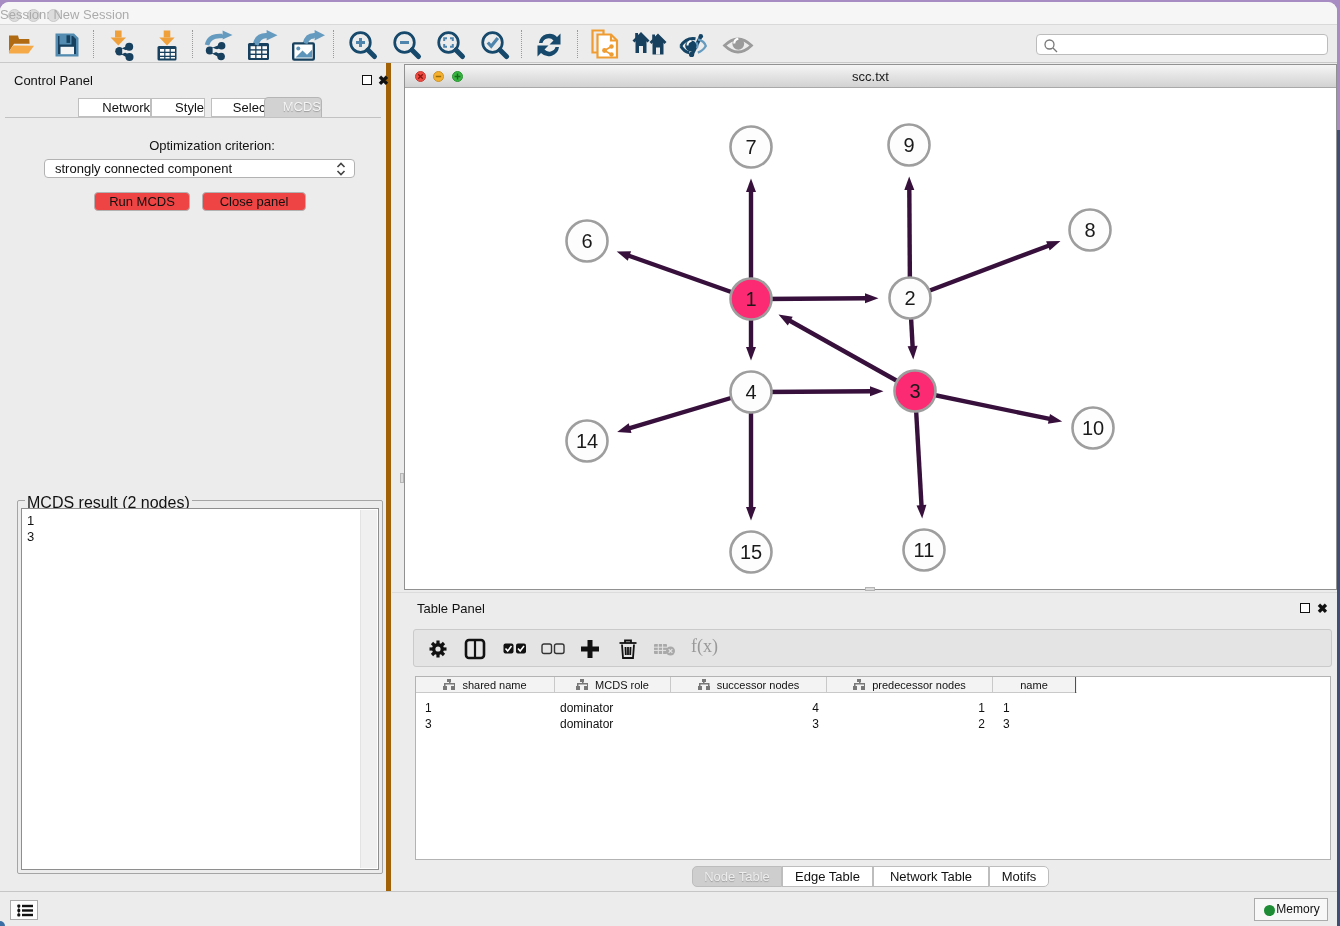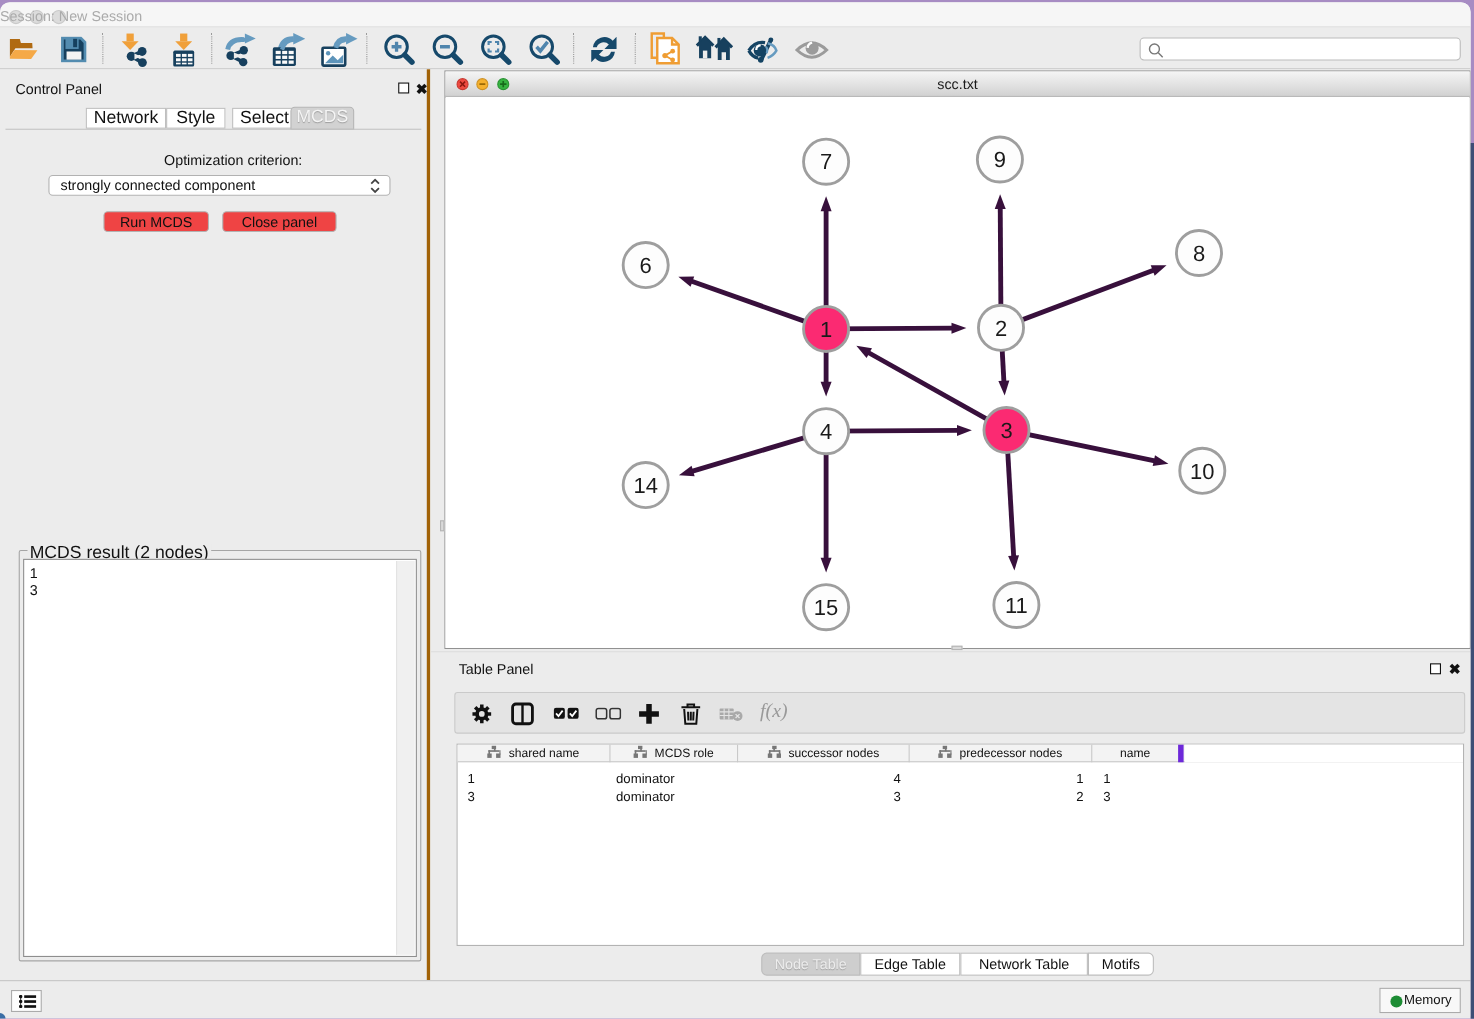--- a/index.html
+++ b/index.html
@@ -7,25 +7,25 @@
 #titlebar{position:absolute;left:0;top:0;width:100%;height:23px;background:#f6f6f6;border-bottom:1px solid #d9d9d9}
 .tl{position:absolute;top:7px;width:13px;height:13px;border-radius:50%;background:#dcdcdc;border:1px solid #c9c9c9}
 #wtitle{position:absolute;top:5px;left:0;width:100%;text-align:left;font-size:13px;color:#ababab}
 #toolbar{position:absolute;left:0;top:23px;width:100%;height:38px;background:#ececec;border-bottom:1px solid #c9c9c9}
 .tsep{position:absolute;top:5px;height:28px;width:0;border-left:1px dotted #9a9a9a}
 .ticon{position:absolute;top:3px}
 #searchbox{position:absolute;left:1036px;top:9px;width:292px;height:21px;background:#fff;border:1px solid #bcbcbc;border-radius:4px}
 #searchbox svg{position:absolute;left:6px;top:3px}
 
 
-#cpanel{position:absolute;left:0;top:61px;width:391px;height:828px;border-right:3px solid #a16207;background:#ececec}
+#cpanel{position:absolute;left:0;top:61px;width:391px;height:828px;border-right:5px solid #a16207;background:#ececec}
 #cpanel .ptitle{position:absolute;left:14px;top:10px;font-size:13px;color:#111}
 .sqicon{position:absolute;width:10px;height:10px;border:1.5px solid #111;background:#fff}
 .xicon{position:absolute;font-size:13px;font-weight:bold;color:#111;line-height:10px}
-.tab{position:absolute;top:35px;height:19px;background:#fff;border:1px solid #bfbfbf;font-size:16px;text-align:center;line-height:18px;color:#111}
+.tab{position:absolute;top:35px;height:19px;background:#fff;border:1px solid #bfbfbf;font-size:13px;text-align:right;line-height:18px;color:#111}
 #tabMCDS{top:33.5px;height:21px;background:#d2d2d2;color:#f5f5f5;border-radius:4px 4px 0 0;border:1px solid #b5b5b5;text-shadow:0 1px 1px #9a9a9a}
 #cpline{position:absolute;left:5px;right:5px;top:54px;border-top:1px solid #c2c2c2}
 #optlabel{position:absolute;left:0;top:75px;width:424px;text-align:center;font-size:13px;color:#111}
 #dropdown{position:absolute;left:44px;top:96px;width:311px;height:19px;background:#fff;border:1px solid #b2b2b2;border-radius:4px;font-size:13px;line-height:17px;padding-left:10px;color:#111}
 .btn{position:absolute;top:129px;height:19px;background:#ef4444;border:1px solid #b2b2b2;border-radius:4px;font-size:13px;text-align:center;line-height:17px;color:#111}
 #fieldset{position:absolute;left:17px;top:437px;width:366px;height:374px;border:1px solid #a5a5a5;border-radius:2px}
 #fieldlegend{position:absolute;left:7px;top:-7px;background:#ececec;padding:0 2px;font-size:16px;color:#111}
 #fieldwhite{position:absolute;left:3px;top:7px;right:3px;bottom:3px;background:#fff;border:1px solid #8e8e8e;font-size:13px;color:#111;line-height:16px;padding:4px 0 0 5px}
 #fieldscroll{position:absolute;right:1px;top:1px;width:17px;bottom:1px;background:#f0f0f0;border-left:1px solid #e3e3e3}
 
@@ -392,29 +392,29 @@
         <g stroke="#e4e4e4" stroke-width="1">
               <line x1="0" y1="4.2" x2="13" y2="4.2"></line>
               <line x1="0" y1="7.4" x2="13" y2="7.4"></line>
               <line x1="4.3" y1="1" x2="4.3" y2="11"></line>
               <line x1="8.6" y1="1" x2="8.6" y2="11"></line>
             </g>
         <circle cx="16.5" cy="8" r="4.5"></circle>
             <path d="M14.7 6.2 l3.6 3.6 M18.3 6.2 l-3.6 3.6" stroke="#e4e4e4" stroke-width="1.2"></path>
           </g>
       </svg>
-      <div style="position:absolute;left:277px;top:6px;font-family:'Liberation Serif',serif;font-style:italic;font-size:18px;color:#999">f(x)</div>
+      <div style="position:absolute;left:277px;top:6px;font-family:'Liberation Serif',serif;font-size:18px;color:#999">f(x)</div>
     </div>
     <div id="ttable">
       <div style="position:absolute;left:0;top:0;right:0;height:16px;background:#f3f3f3;border-bottom:1px solid #c9c9c9;font-size:11px;color:#111">
         <div class="hc" style="left:0;width:138px"><span class="hi"></span>shared name</div>
         <div class="hc" style="left:138px;width:116px"><span class="hi"></span>MCDS role</div>
         <div class="hc" style="left:254px;width:156px"><span class="hi"></span>successor nodes</div>
         <div class="hc" style="left:410px;width:166px"><span class="hi"></span>predecessor nodes</div>
-        <div class="hc" style="left:576px;width:84px;border-right:5px solid #6d28d9">name</div>
+        <div class="hc" style="left:576px;width:84px;border-right:1px solid #6d28d9">name</div>
         <div style="position:absolute;left:661px;top:0;right:0;height:16px;background:#fff"></div>
       </div>
       <div class="trow" style="top:23px">
           <span style="left:9px">1</span>
           <span style="left:144px">dominator</span>
           <span style="left:255px;width:148px;text-align:right">4</span>
           <span style="left:411px;width:158px;text-align:right">1</span>
           <span style="left:587px">1</span>
         </div>
       <div class="trow" style="top:39px">

